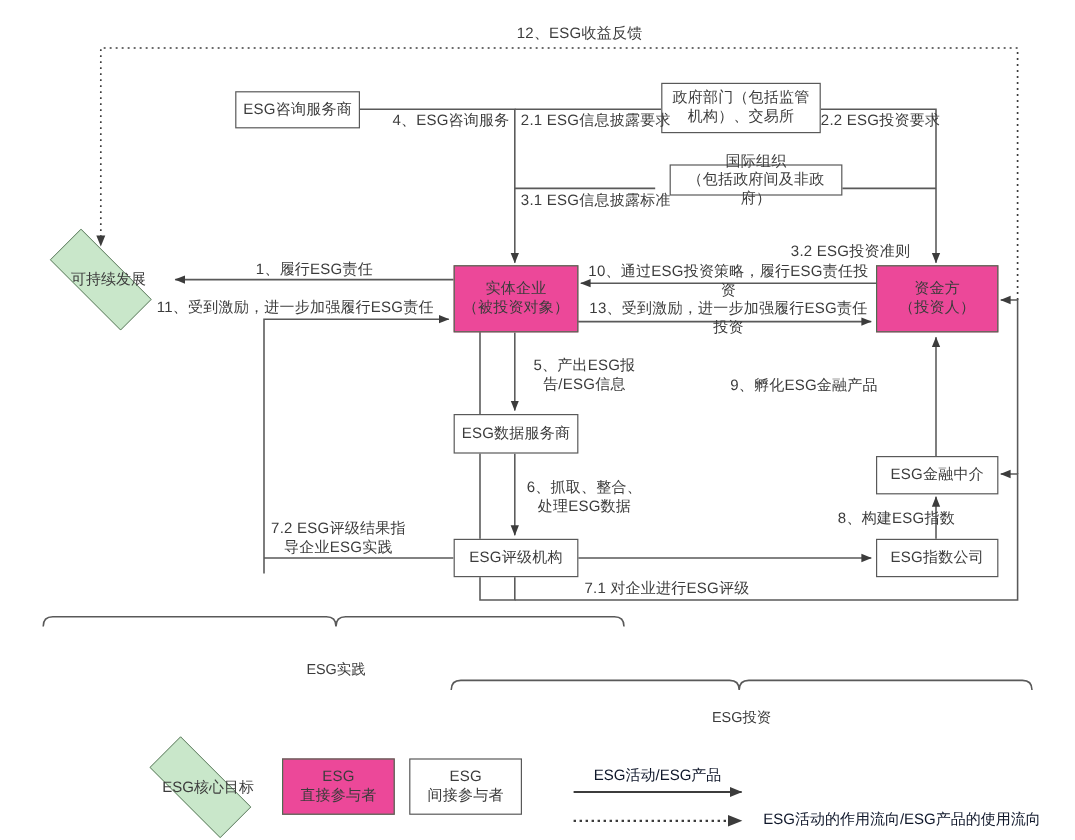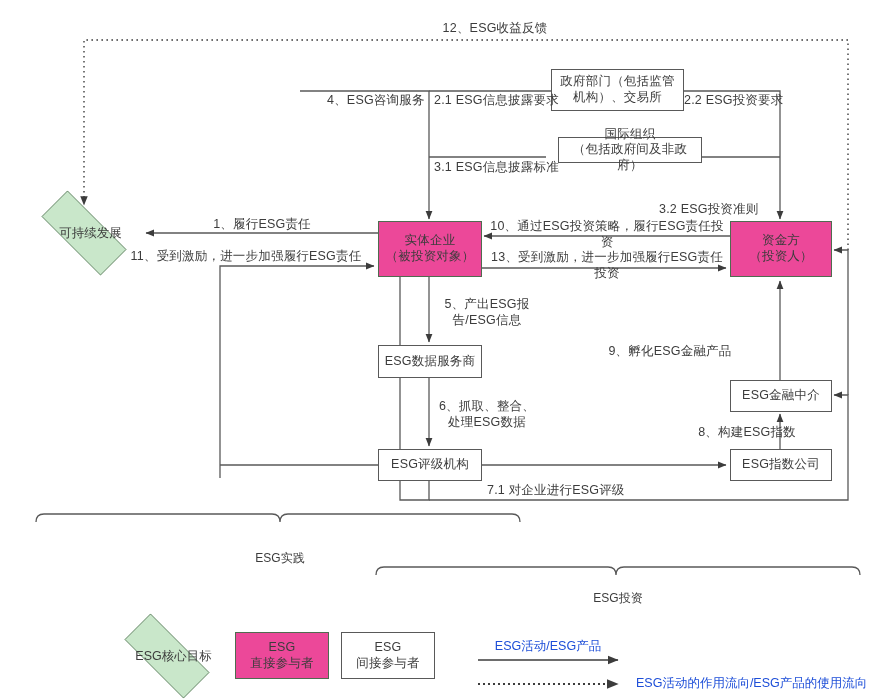--- a/index.html
+++ b/index.html
@@ -70,21 +70,21 @@
   .elabel.l{text-align:left;}
   .bracket-label{
     position:absolute;
     font-size:12px;
     color:#3c3c3c;
     text-align:center;
   }
   .legend-text{
     position:absolute;
     font-size:12.5px;
-    color:#1d4ed8;
+    color:#0f172a;
     white-space:pre-line;
     text-align:center;
     line-height:1.3;
   }
 </style>
 </head>
 <body>
 
 <div id="canvas">
 
@@ -136,20 +136,23 @@
       <path d="M429,500 L848,500 L848,395 L834,395" marker-end="url(#arw)"></path>
       <path d="M848,395 L848,250 L834,250" marker-end="url(#arw)"></path>
     </g>
   </svg>
 
   <div class="diamond" style="left:25px;top:207px;width:118px;height:52px;">
     <span class="shape"></span>
     <span class="lbl">可持续发展</span>
   </div>
 
+  <div class="node" style="left:196px;top:76px;width:104px;height:31px;">
+    <span class="lbl">ESG咨询服务商</span>
+  </div>
 
   <div class="node" style="left:551px;top:69px;width:133px;height:42px;padding:12px 4px;">
     <span class="lbl">政府部门（包括监管机构）、交易所</span>
   </div>
 
   <div class="node" style="left:516px;top:137px;width:144px;height:26px;padding:0 3px;margin-left:42px;">
     <span class="lbl">国际组织
 （包括政府间及非政府）</span>
   </div>
 
@@ -172,21 +175,21 @@
   </div>
 
   <div class="node" style="left:730px;top:380px;width:102px;height:32px;">
     <span class="lbl">ESG金融中介</span>
   </div>
 
   <div class="node" style="left:730px;top:449px;width:102px;height:32px;">
     <span class="lbl">ESG指数公司</span>
   </div>
 
-  <div class="elabel c" style="left:400px;top:20px;width:190px;">12、ESG收益反馈</div>
+  <div class="elabel c" style="left:388px;top:20px;width:190px;">12、ESG收益反馈</div>
 
   <div class="elabel l" style="left:327px;top:92px;width:140px;">4、ESG咨询服务</div>
 
   <div class="elabel l" style="left:434px;top:92px;width:150px;">2.1 ESG信息披露要求</div>
 
   <div class="elabel l" style="left:684px;top:92px;width:150px;">2.2 ESG投资要求</div>
 
   <div class="elabel l" style="left:434px;top:159px;width:150px;">3.1 ESG信息披露标准</div>
 
   <div class="elabel l" style="left:659px;top:159px;width:150px;margin-top:42px;">3.2 ESG投资准则</div>
@@ -198,26 +201,28 @@
   <div class="elabel c" style="left:487px;top:218px;width:240px;">10、通过ESG投资策略，履行ESG责任投资</div>
 
   <div class="elabel c" style="left:487px;top:249px;width:240px;">13、受到激励，进一步加强履行ESG责任投资</div>
 
   <div class="elabel c" style="left:437px;top:296px;width:100px;">5、产出ESG报
 告/ESG信息</div>
 
   <div class="elabel c" style="left:432px;top:398px;width:110px;">6、抓取、整合、
 处理ESG数据</div>
 
+  <div class="elabel c" style="left:214px;top:432px;width:136px;">7.2 ESG评级结果指
+导企业ESG实践</div>
 
   <div class="elabel l" style="left:487px;top:482px;width:220px;">7.1 对企业进行ESG评级</div>
 
   <div class="elabel c" style="left:672px;top:424px;width:150px;">8、构建ESG指数</div>
 
-  <div class="elabel c" style="left:570px;top:313px;width:200px;margin-top:30px;">9、孵化ESG金融产品</div>
+  <div class="elabel c" style="left:570px;top:313px;width:200px;">9、孵化ESG金融产品</div>
 
   <svg style="position:absolute;left:0;top:505;pointer-events:none;" width="896" height="120" viewBox="0 0 896 120" x="0" y="0">
   </svg>
   <svg style="position:absolute;left:0px;top:505px;" width="896" height="120" viewBox="0 0 896 120">
     <g fill="none" stroke="#595959" stroke-width="1.3">
       <path d="M36,17 q0,-8 8,-8 L272,9 q8,0 8,8 q0,-8 8,-8 L512,9 q8,0 8,8"></path>
       <path d="M376,70 q0,-8 8,-8 L608,62 q8,0 8,8 q0,-8 8,-8 L852,62 q8,0 8,8"></path>
     </g>
   </svg>
 

